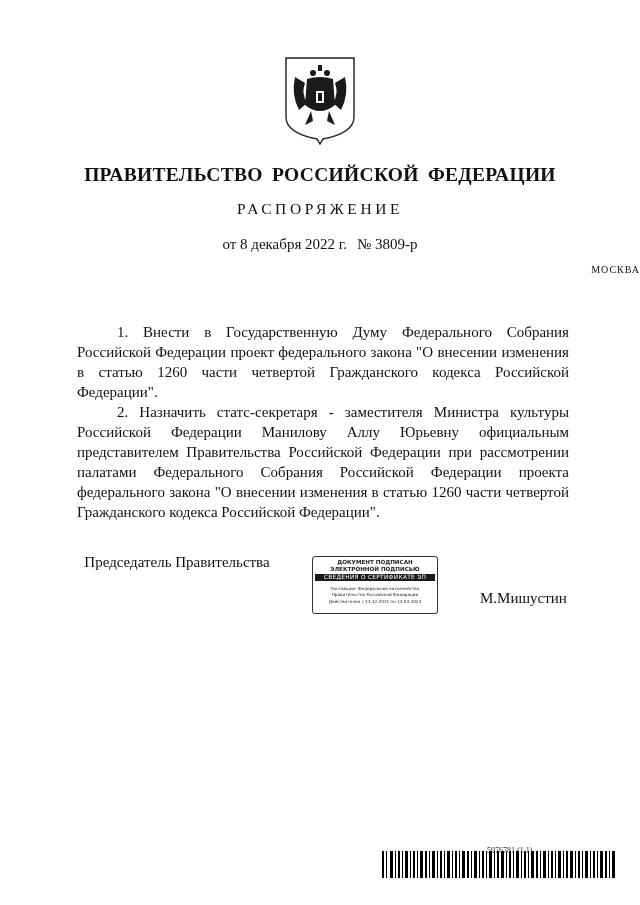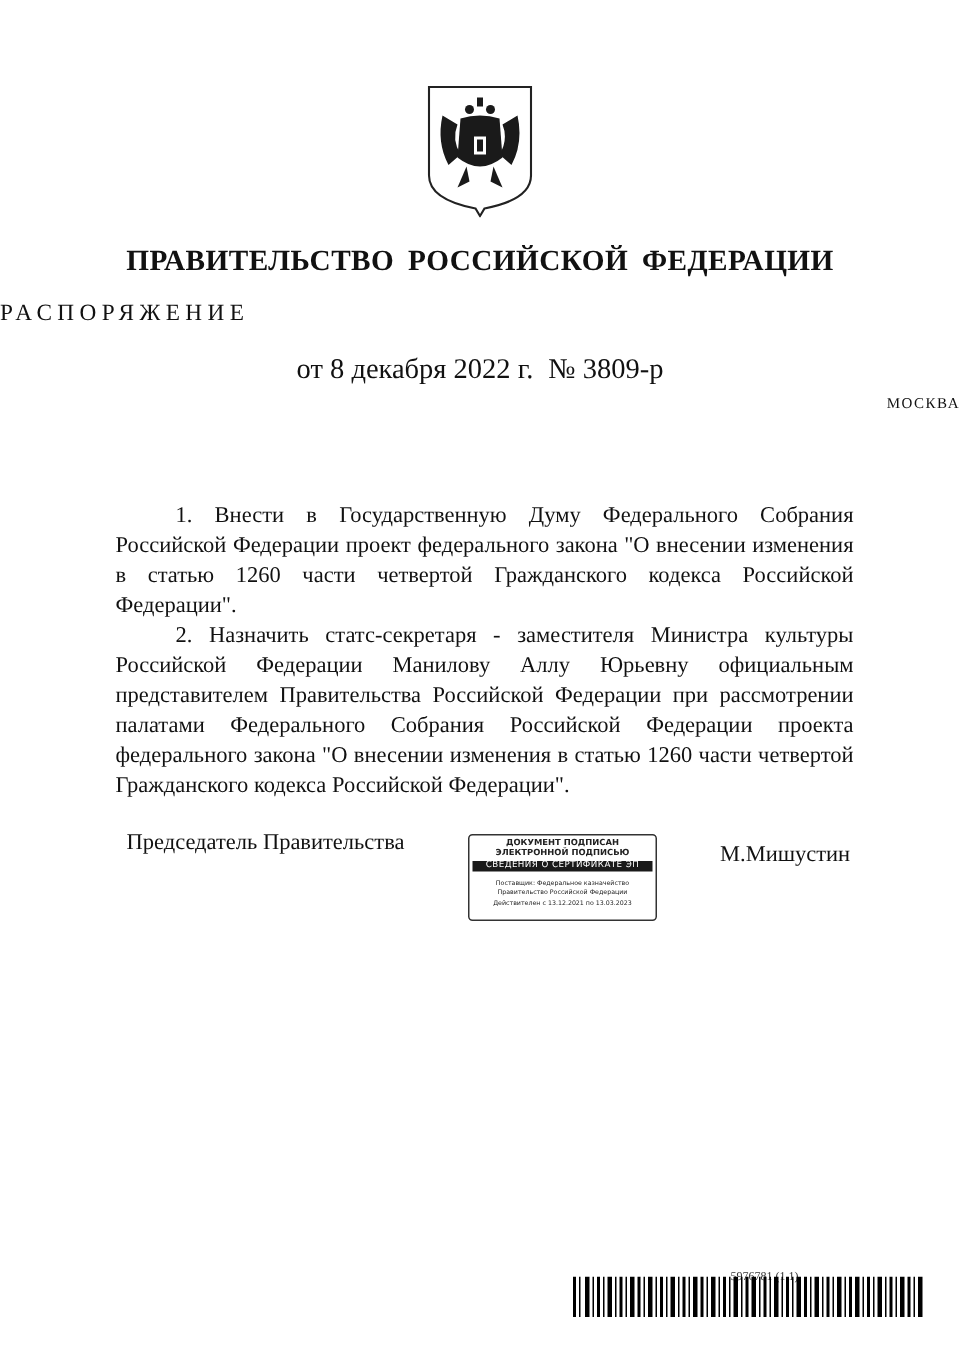--- a/index.html
+++ b/index.html
@@ -1,33 +1,33 @@
 <!DOCTYPE html>
 <html><head>
   <meta charset="utf-8">
   <style>
     html, body { margin: 0; padding: 0; background: #ffffff; }
     body { width: 640px; height: 905px; position: relative; overflow: hidden;
       font-family: "Liberation Serif", "DejaVu Serif", serif; color: #111; }
     .emblem { position: absolute; left: 283px; top: 55px; width: 74px; height: 90px; }
     .title { position: absolute; left: 0; width: 640px; top: 164px; text-align: center;
       font-weight: bold; font-size: 19.5px; letter-spacing: 0.3px; word-spacing: 4px; }
-    .doctype { position: absolute; left: 0; width: 640px; top: 200px; 
+    .doctype { position: absolute; left: 0; width: 640px; top: 200px; text-align: center;
       font-size: 15.5px; letter-spacing: 3.6px; }
     .dateline { position: absolute; left: 0; width: 640px; top: 236px; text-align: center;
-      font-size: 19px; }
+      font-size: 15px; }
     .dateline .num { margin-left: 10px; }
     .city { position: absolute; left: 0; width: 640px; top: 264px; text-align: right;
       font-size: 10px; letter-spacing: 1px; }
-    .body-text { position: absolute; left: 77px; width: 492px; top: 334px;
+    .body-text { position: absolute; left: 77px; width: 492px; top: 322px;
       font-size: 15px; line-height: 20px; text-align: justify; }
     .body-text p { margin: 0; text-indent: 40px; }
     .sign-left { position: absolute; left: 77px; top: 553px; width: 200px; text-align: center;
       font-size: 15px; line-height: 19px; font-family: Liberation Serif, serif; }
-    .sign-right { position: absolute; left: 480px; top: 562px; font-size: 15px; }
+    .sign-right { position: absolute; left: 480px; top: 590px; font-size: 15px; }
     .stamp { position: absolute; left: 312px; top: 556px; width: 124px; height: 56px;
       border: 1px solid #333; border-radius: 3px; font-family: "DejaVu Sans", sans-serif;
       text-align: center; color: #222; overflow: hidden; }
     .stamp .h1 { font-size: 5.6px; font-weight: bold; line-height: 6.8px; margin-top: 2px; }
     .stamp .bar { background: #1a1a1a; color: #fff; font-size: 5.8px; line-height: 7px;
       margin: 1px 2px; letter-spacing: 0.3px; }
     .stamp .small { font-size: 4.2px; line-height: 6.2px; }
     .stamp .hex { font-size: 3px; line-height: 4.5px; color: #555; letter-spacing: -0.1px; }
     .barcode-num { position: absolute; left: 487px; top: 846px; font-size: 8px; color: #333; }
     .barcode { position: absolute; left: 382px; top: 851px; width: 235px; height: 27px; }

